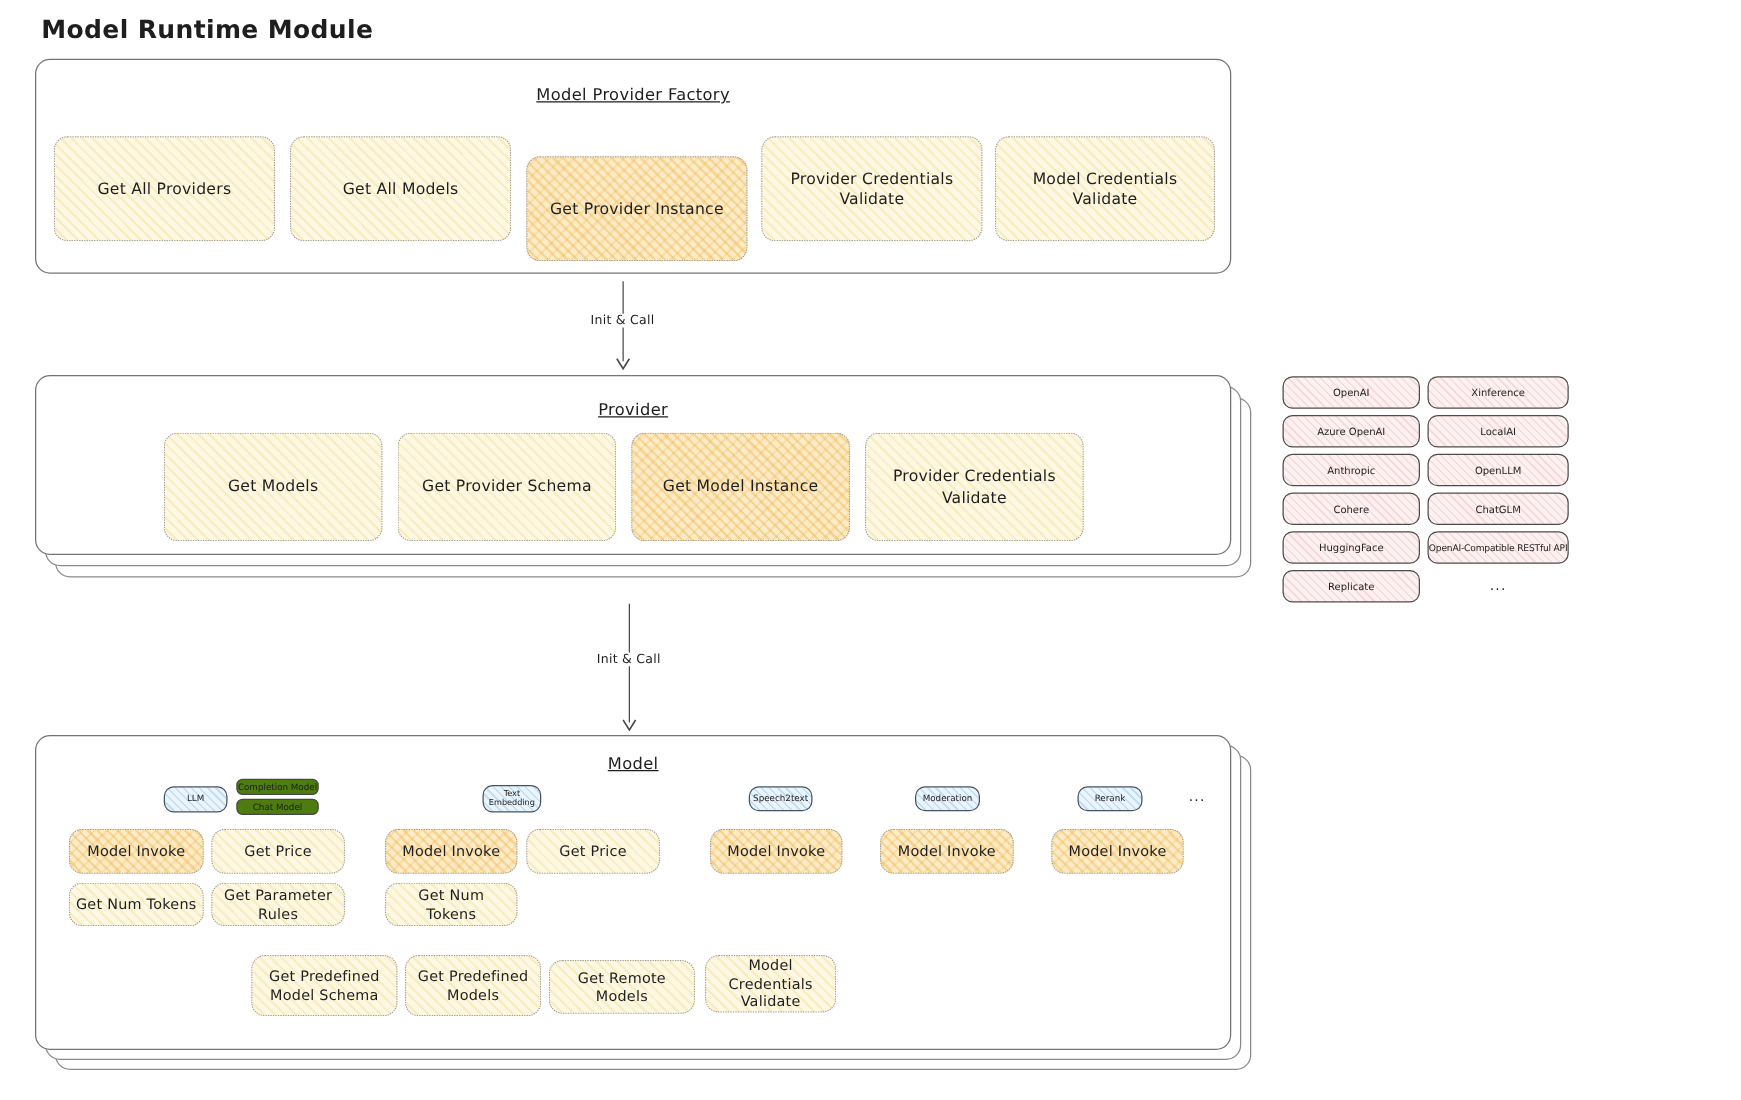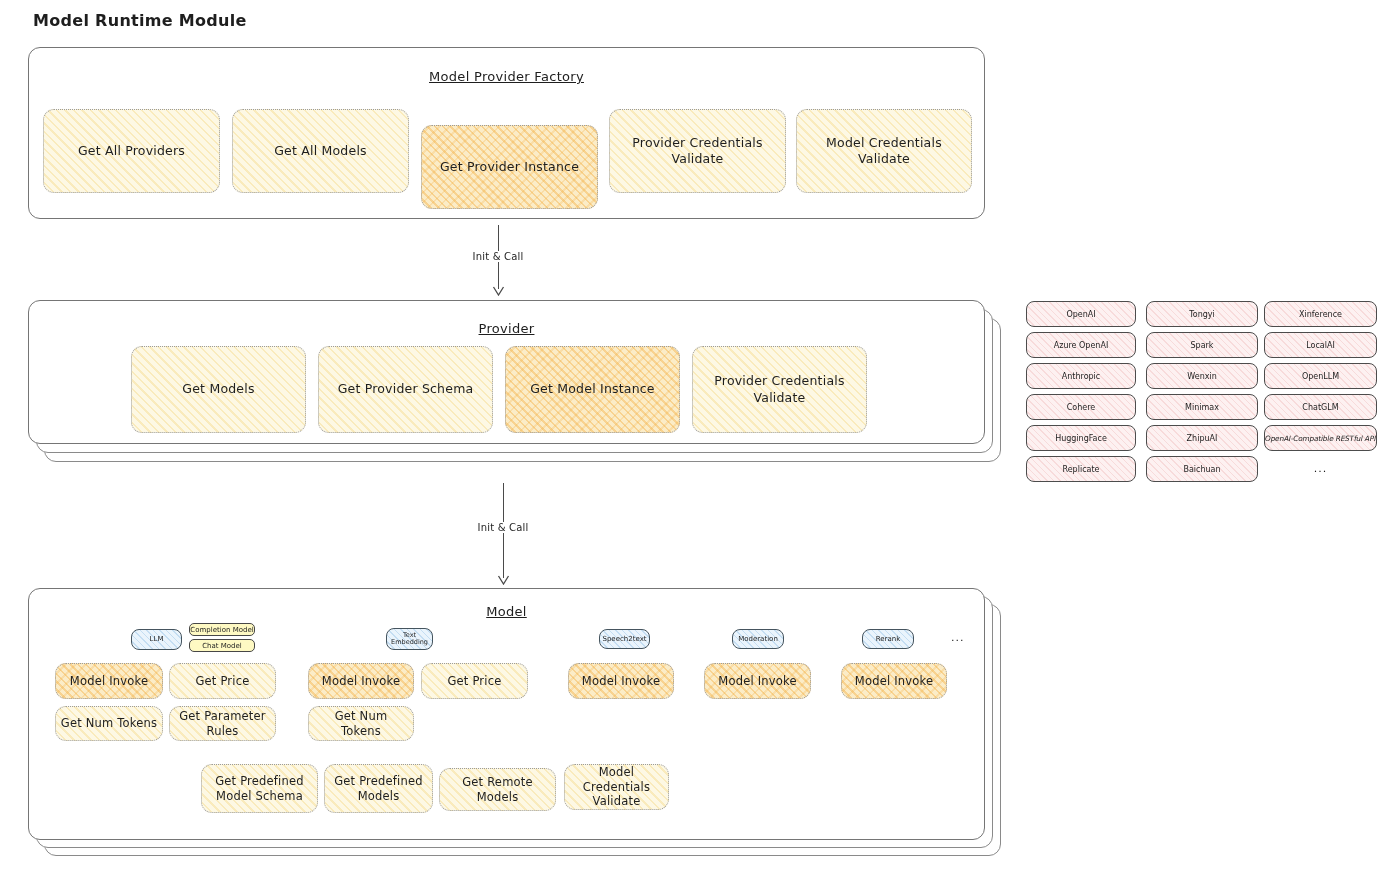--- a/index.html
+++ b/index.html
@@ -3,21 +3,21 @@
 <meta charset="utf-8">
 <style>
   html,body { margin:0; padding:0; background:#ffffff; }
   .canvas {
     position:relative; width:1393px; height:880px; overflow:hidden;
     background:#ffffff; color:#1e1e1e;
     font-family:"DejaVu Sans", "Liberation Sans", sans-serif;
   }
   .abs { position:absolute; box-sizing:border-box; }
 
-  .diagram-title { font-size:16px; font-weight:bold; letter-spacing:.3px; }
+  .diagram-title { font-size:20px; font-weight:bold; letter-spacing:.3px; }
 
   .card  { border:1.5px solid #757575; border-radius:12px; background:#ffffff; }
   .layer { border:1.3px solid #8a8a8a; border-radius:12px; background:#ffffff; }
   .sec-title { left:0; right:0; text-align:center; font-size:13px; letter-spacing:.3px;text-decoration:underline; }
 
   .box {
     display:flex; align-items:center; justify-content:center; text-align:center;
     border:1.6px dotted #9b9b9b; border-radius:11px;
     font-size:12.5px; line-height:1.3; padding:3px 8px; letter-spacing:.2px;
   }
@@ -37,27 +37,27 @@
   .hp { background:
         repeating-linear-gradient(45deg, rgba(231,152,152,.25) 0 1.3px, rgba(0,0,0,0) 1.3px 4.6px),
         #fdf1f1; }
 
   .pill {
     display:flex; align-items:center; justify-content:center; text-align:center;
     border:1.3px solid #45545e; border-radius:8px; font-size:7px; line-height:1.15;
   }
   .mini {
     display:flex; align-items:center; justify-content:center; text-align:left;
-    border:1.1px solid #474747; border-radius:5px; background:#fef9c3; font-size:7px;
+    border:1.1px solid #474747; border-radius:5px; background:#4d7c0f; font-size:7px;
   }
   .ptag {
     display:flex; align-items:center; justify-content:center; text-align:center;
     border:1.2px solid #4c4c4c; border-radius:8px; font-size:8px; height:24px;
   }
-  .ptag.tight { font-size:7.3px; letter-spacing:-.15px;font-style:italic; }
+  .ptag.tight { font-size:7.3px; letter-spacing:-.15px; }
   .pcol { display:flex; flex-direction:column; gap:5px; }
 
   .aline  { width:0; border-left:1.3px solid #4a4a4a; }
   .alabel { transform:translateX(-50%); background:#ffffff; font-size:10px;
             padding:0 4px; white-space:nowrap; letter-spacing:.2px; }
   .dots { font-size:11px; letter-spacing:1px; }
 </style>
 </head>
 <body>
 
@@ -91,28 +91,20 @@
   </div>
 
   <div class="abs" style="left:1026px; top:301px; display:flex;">
     <div class="pcol" style="width:110px;">
       <div class="ptag hp">OpenAI</div>
       <div class="ptag hp">Azure OpenAI</div>
       <div class="ptag hp">Anthropic</div>
       <div class="ptag hp">Cohere</div>
       <div class="ptag hp">HuggingFace</div>
       <div class="ptag hp">Replicate</div>
-    </div>
-    <div class="pcol" style="width:112px; margin-left:10px;">
-      <div class="ptag hp">Tongyi</div>
-      <div class="ptag hp">Spark</div>
-      <div class="ptag hp">Wenxin</div>
-      <div class="ptag hp">Minimax</div>
-      <div class="ptag hp">ZhipuAI</div>
-      <div class="ptag hp">Baichuan</div>
     </div>
     <div class="pcol" style="width:113px; margin-left:6px;">
       <div class="ptag hp">Xinference</div>
       <div class="ptag hp">LocalAI</div>
       <div class="ptag hp">OpenLLM</div>
       <div class="ptag hp">ChatGLM</div>
       <div class="ptag hp tight">OpenAI-Compatible RESTful API</div>
       <div class="ptag dots" style="border:none;">...</div>
     </div>
   </div>

